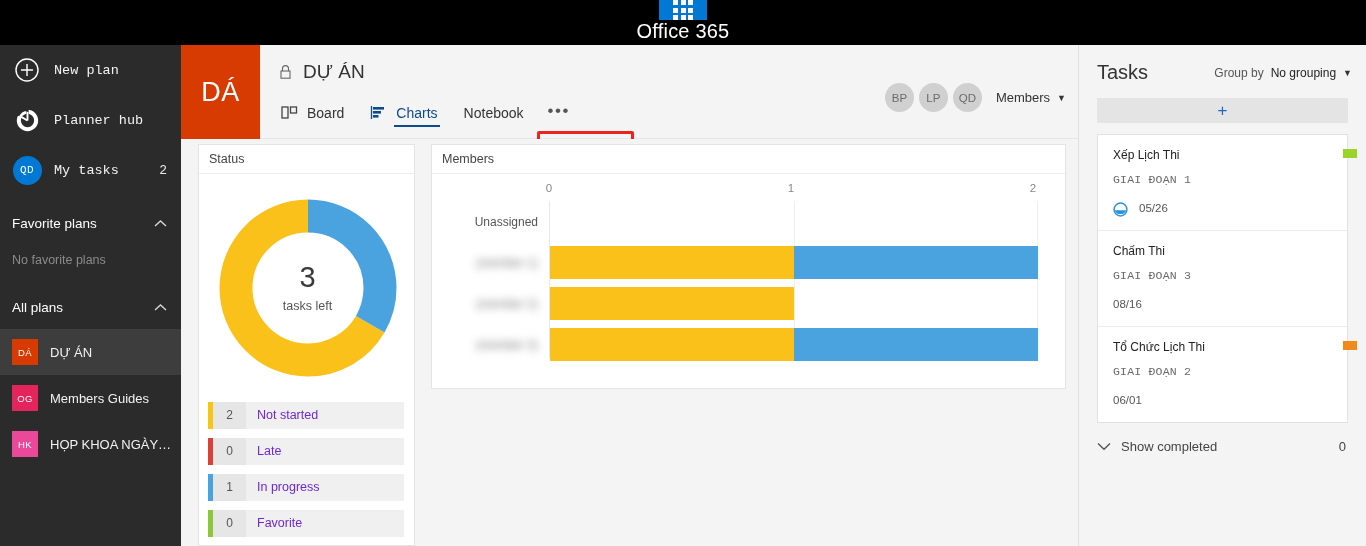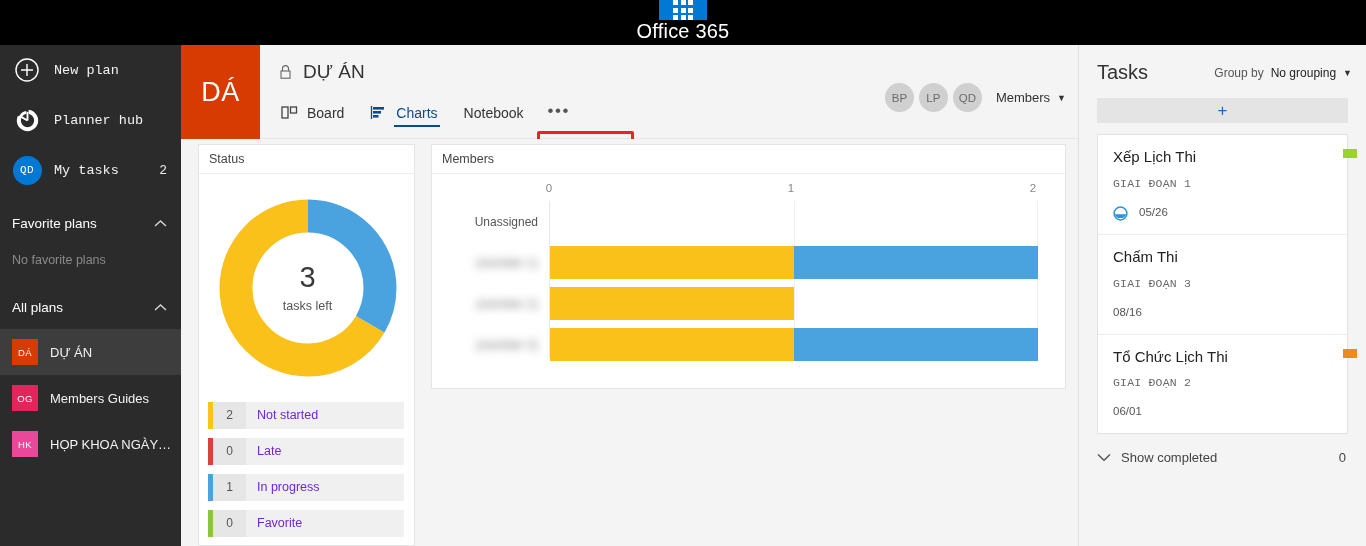--- a/index.html
+++ b/index.html
@@ -248,21 +248,21 @@
     margin: 14px 18px 0 18px; height: 25px; background: #e4e4e4;
     display: flex; align-items: center; justify-content: center;
     color: #1b69c7; font-size: 17px; cursor: pointer; line-height: 1;
   }
   .tp-list { margin: 11px 18px 0 18px; background: #fff; border: 1px solid #e2e2e2; }
   .tcard {
     position: relative; padding: 13px 14px 13px 15px;
     border-bottom: 1px solid #ececec; cursor: pointer;
   }
   .tcard:last-child { border-bottom: none; }
-  .tc-title { font-size: 15px; color: #222; line-height: 1.25; }
+  .tc-title { font-size: 12px; color: #222; line-height: 1.25; }
   .tc-sub { font-size: 11.5px; color: #6a6a6a; margin-top: 10px; letter-spacing: .2px; font-family: Liberation Mono, monospace; }
   .tc-meta {
     display: flex; align-items: flex-start; margin-top: 16px; min-height: 15px;
   }
   .tc-meta .dico { margin-right: 11px; display: flex; }
   .tc-date { font-size: 11.5px; color: #555; }
   .tc-flag {
     position: absolute; right: -10px; top: 14px;
     width: 14px; height: 9px;
   }

